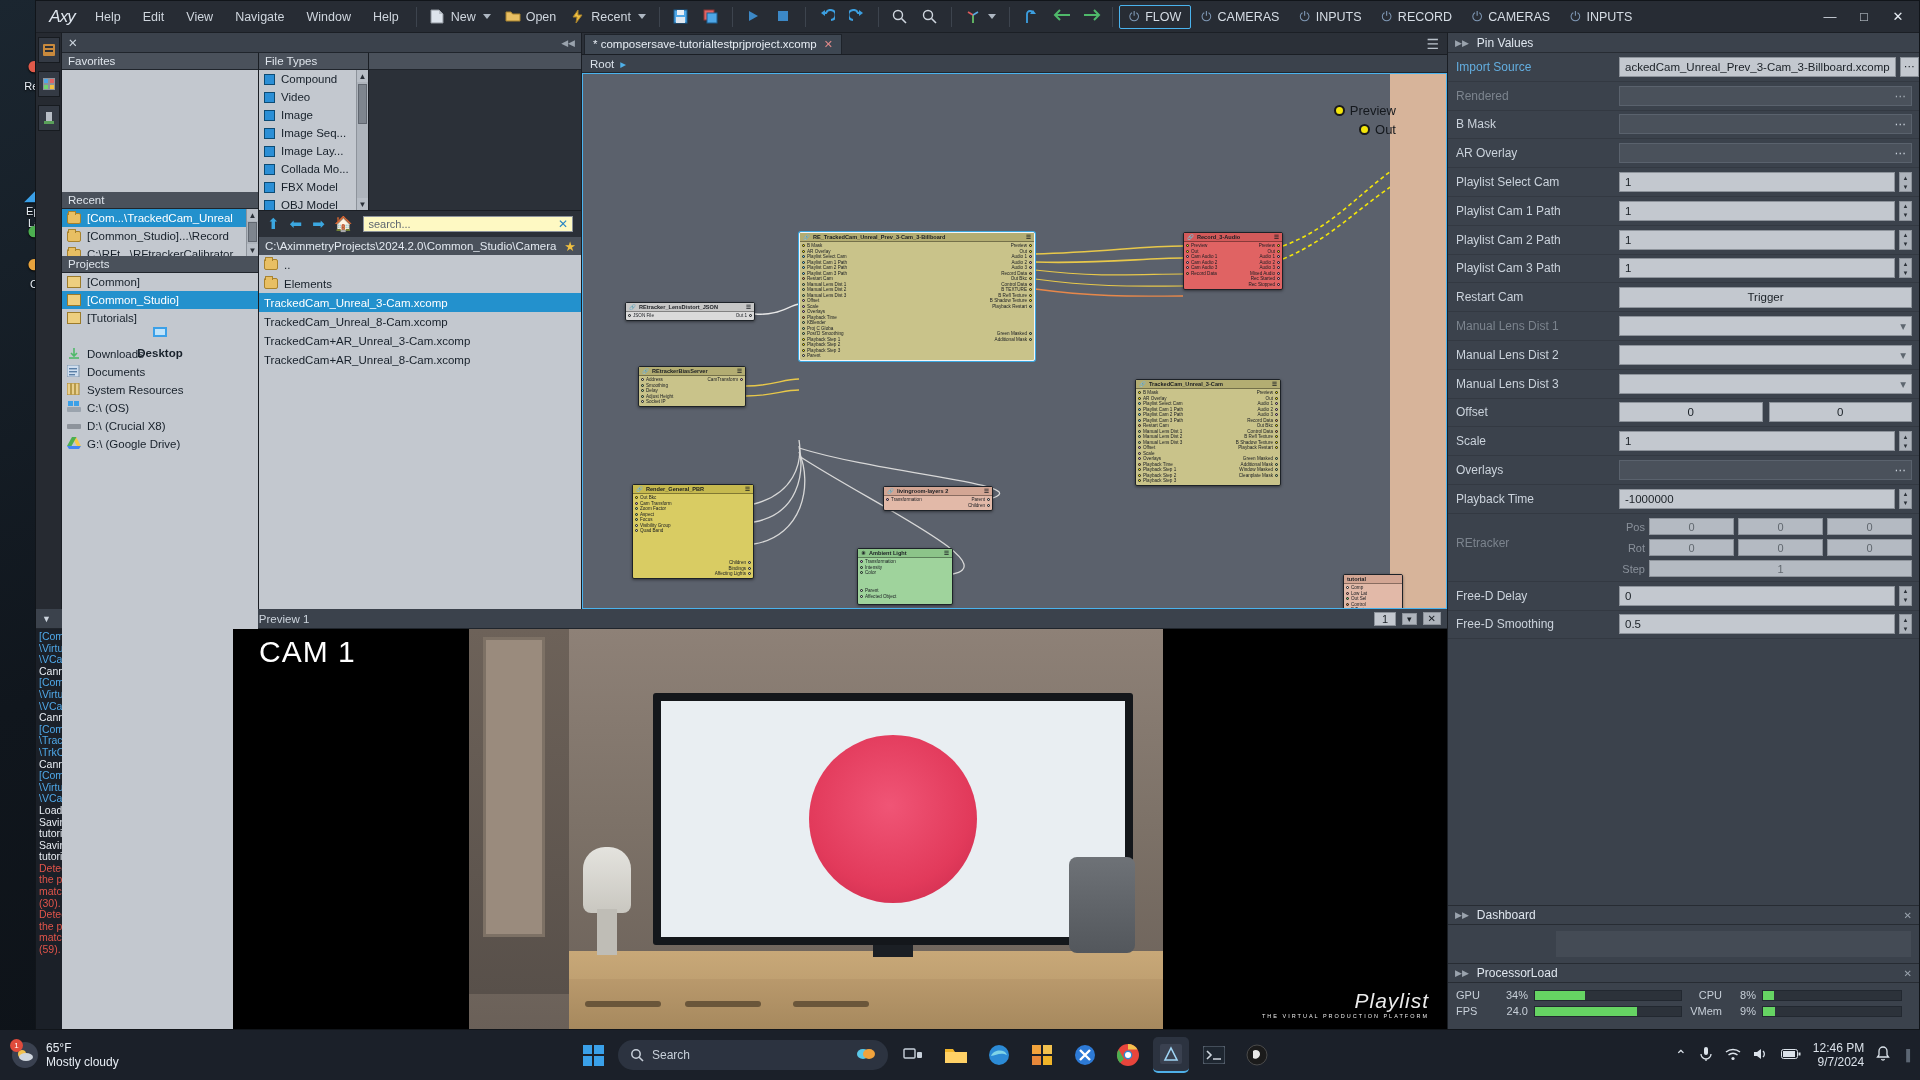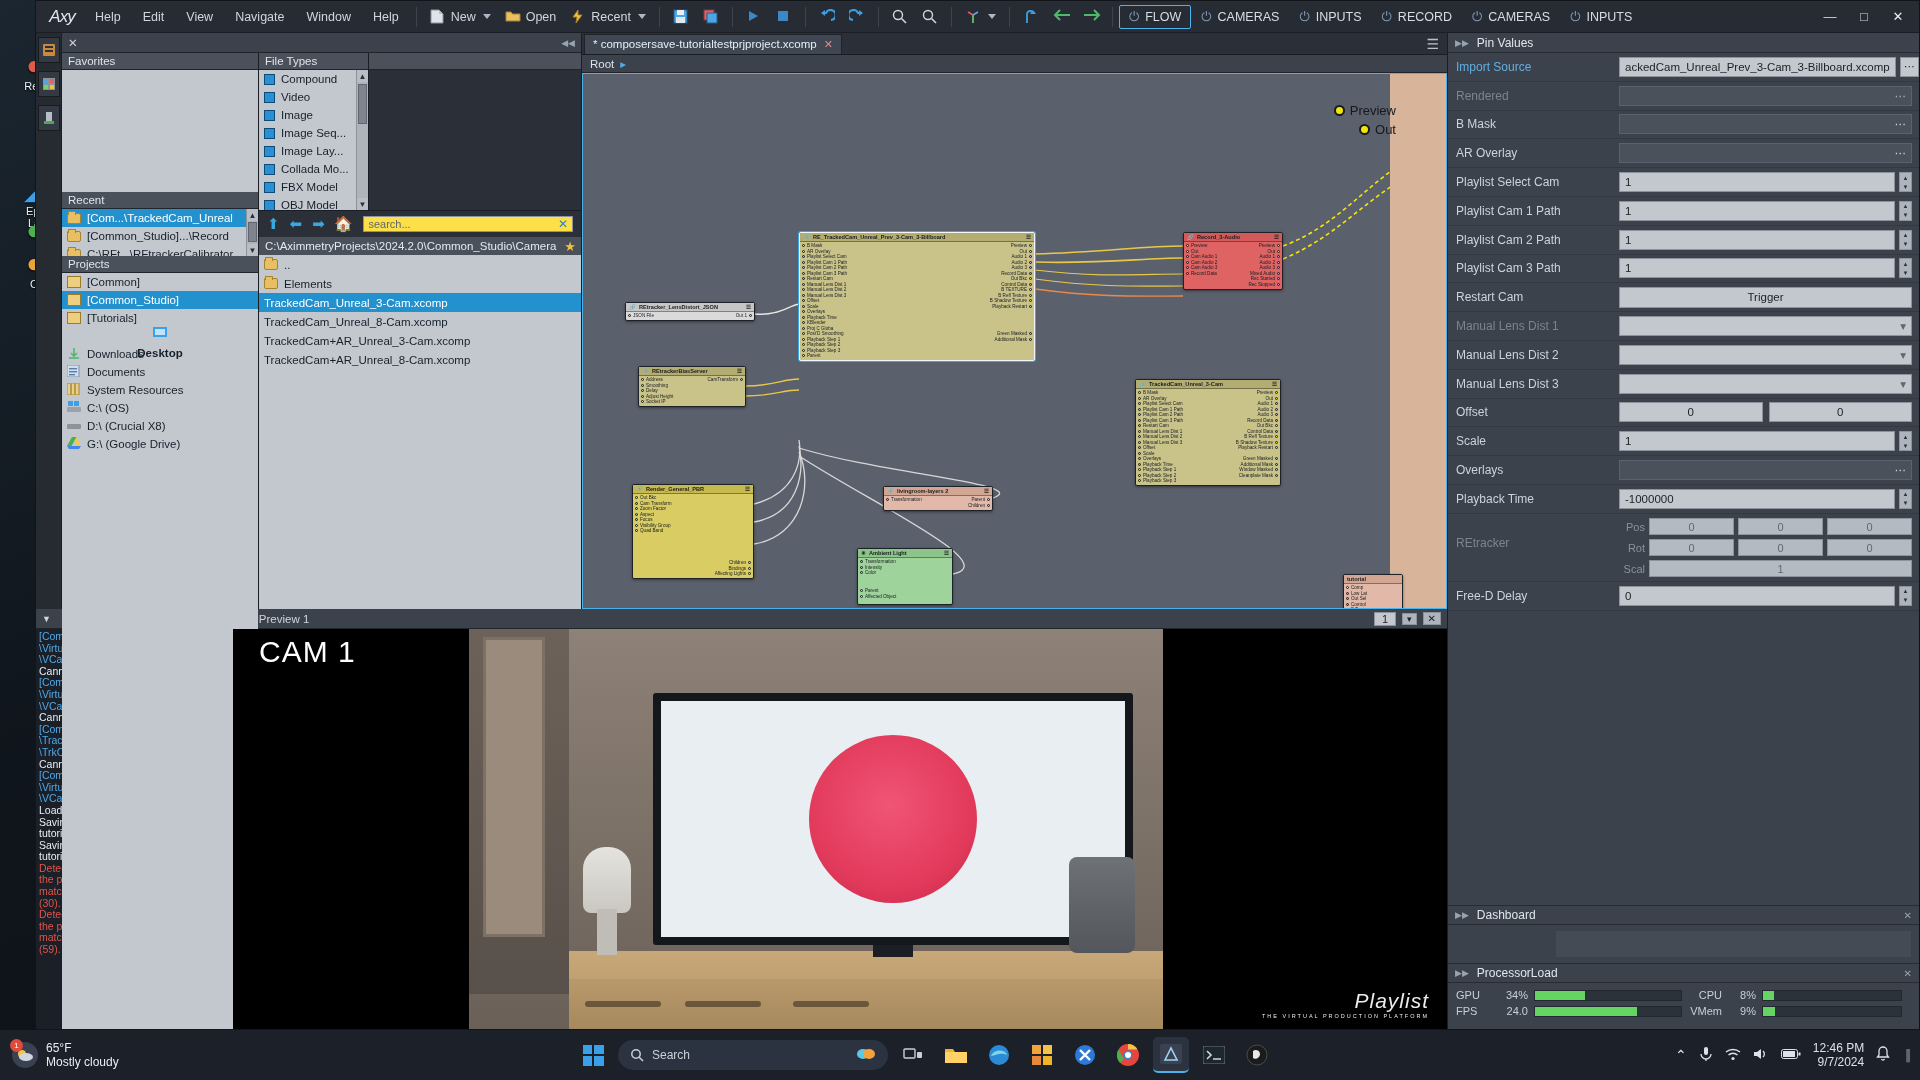--- a/index.html
+++ b/index.html
@@ -74,21 +74,21 @@
   .arrbtn { position:absolute; left:0;right:0;height:12px; background:#b8bec6;
      display:flex;align-items:center;justify-content:center; font-size:8px; color:#2a3038;}
 
   .fb-right { flex:1; display:flex; flex-direction:column; min-width:0;}
   .ftypes-row { display:flex; border-bottom:1px solid #1a1e24;}
   .ftypes { width:110px; border-right:1px solid #1a1e24; }
   .chk { width:11px;height:11px;background:#2b8fd6;border:1px solid #0c4b74; flex:none;}
   .navrow { height:26px; background:#2b3038; display:flex; align-items:center; gap:10px;
      padding:0 8px; }
   .navico { color:#3ba7e0; font-size:15px; }
-  .searchbox { flex:1; height:16px; background:#fde047; border:1px solid #8d939b;
+  .searchbox { flex:1; height:16px; background:#fef9c3; border:1px solid #8d939b;
      display:flex; align-items:center; justify-content:space-between; padding:0 4px;
      font-size:11px; color:#5e6770; }
   .pathbar { height:18px; background:#4a515b; color:#e3e9f0; font-size:11.5px;
      display:flex; align-items:center; padding:0 6px; white-space:nowrap; overflow:hidden;}
   .filelist { flex:1; background:#c3c8cf; overflow:hidden; }
 
   
   .center { flex:1; display:flex; flex-direction:column; min-width:0; background:#2b3038;}
   .tabbar { height:22px; background:#2b3038; display:flex; align-items:center;
      padding-left:2px; border-bottom:1px solid #1a1e24;}
@@ -1491,30 +1491,40 @@
                 <div class="numf dim">0</div>
                 <div class="numf dim">0</div>
               </div>
               <div class="subrow">
                 <span class="sublbl">Rot</span>
                 <div class="numf dim">0</div>
                 <div class="numf dim">0</div>
                 <div class="numf dim">0</div>
               </div>
               <div class="subrow">
-                <span class="sublbl">Scal</span>
+                <span class="sublbl">Step</span>
                 <div class="numf dim" style="flex:3">1</div>
               </div>
             </div>
           </div>
 
           <div class="pvrow">
             <div class="pvlabel">Free-D Delay</div>
             <div class="pvval">
               <div class="inp">0</div>
+              <div class="spin">
+                  <i>▲</i>
+                  <i>▼</i>
+                </div>
+            </div>
+          </div>
+          <div class="pvrow">
+            <div class="pvlabel">Free-D Smoothing</div>
+            <div class="pvval">
+              <div class="inp">0.5</div>
               <div class="spin">
                   <i>▲</i>
                   <i>▼</i>
                 </div>
             </div>
           </div>
         </div>
 
         <div class="dashhdr">
           <span style="display:flex;gap:8px;align-items:center">

